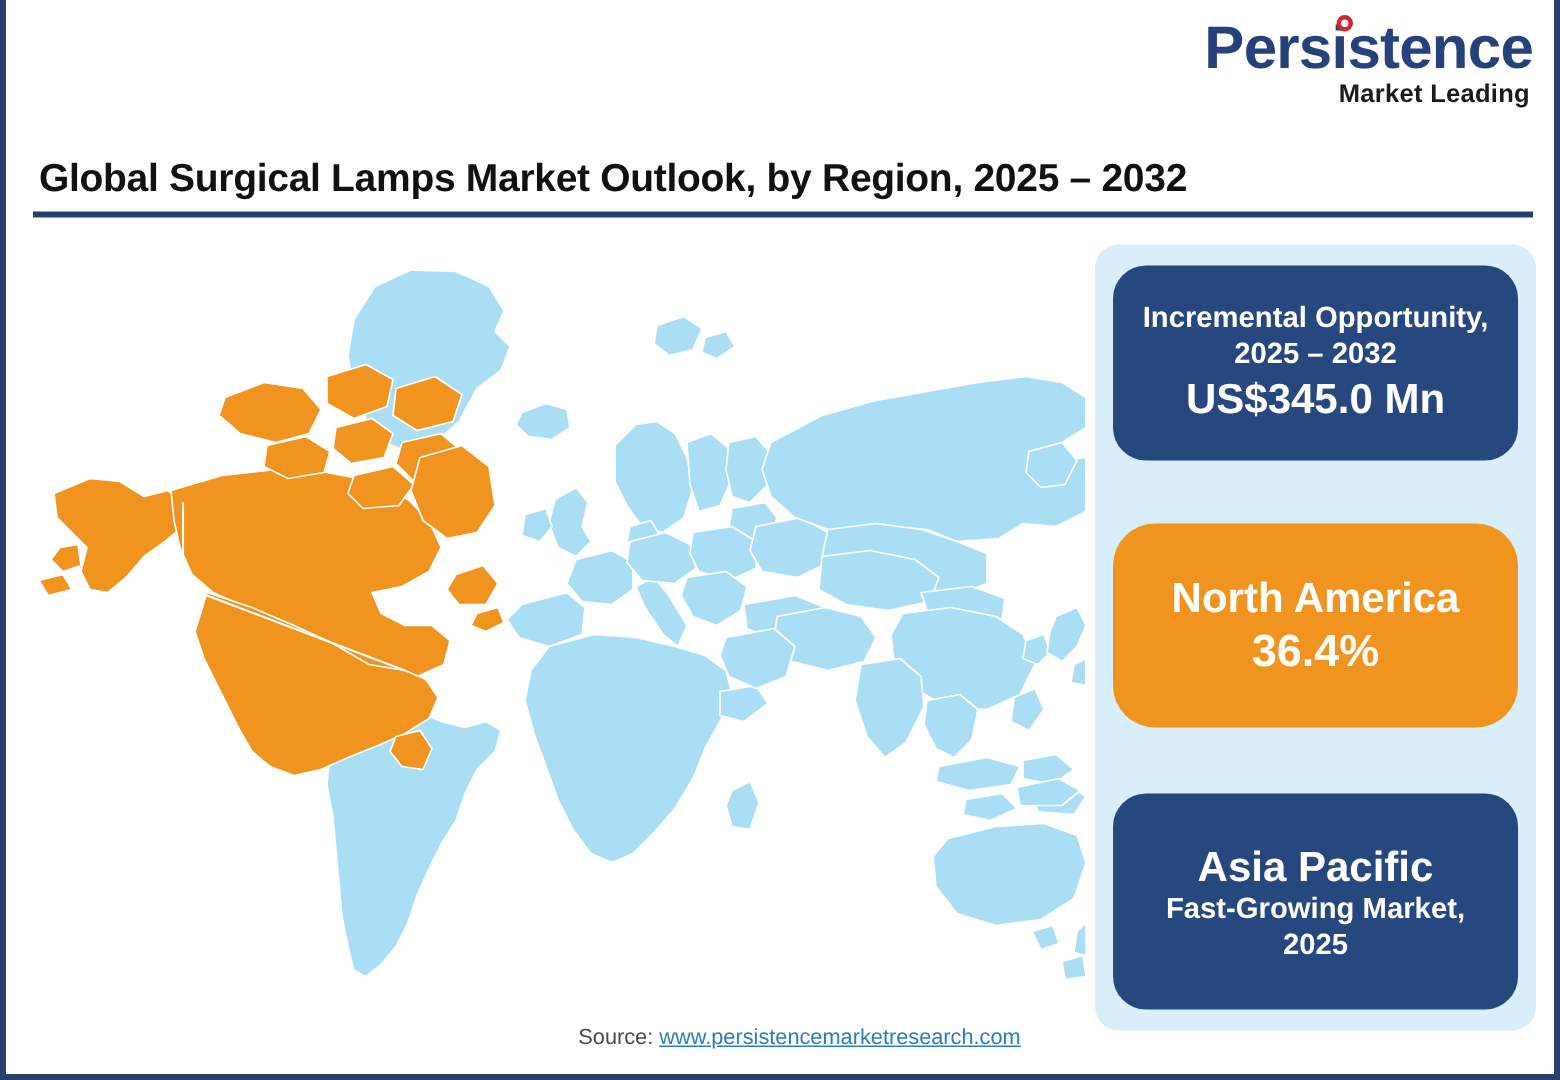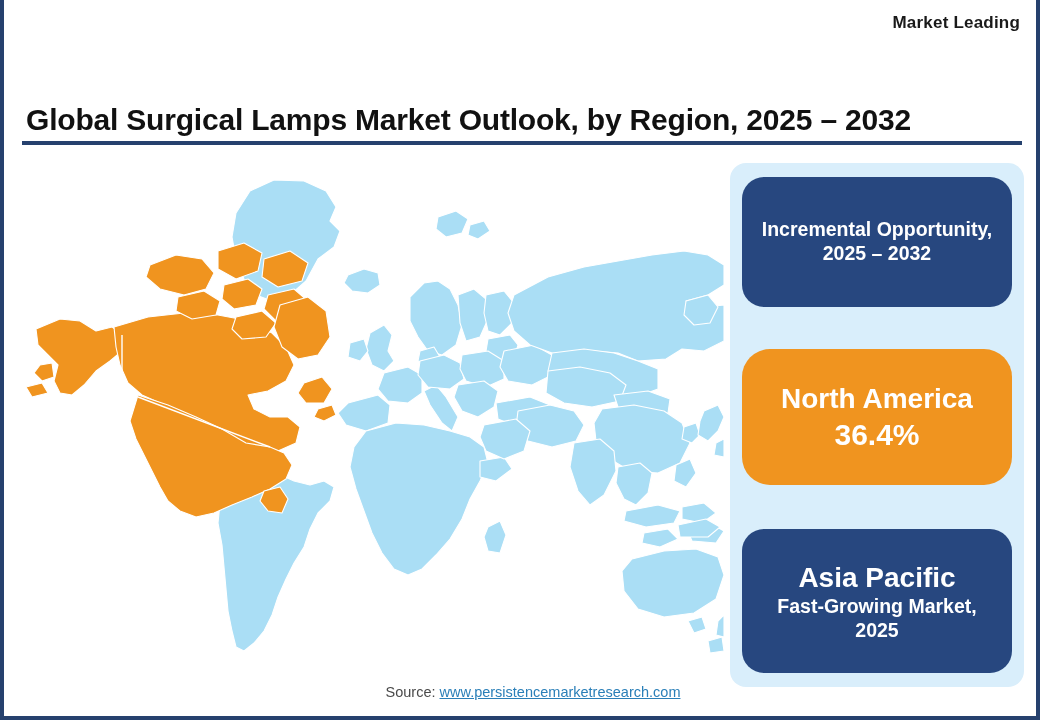--- a/index.html
+++ b/index.html
@@ -58,21 +58,21 @@
     letter-spacing: 0.2px;
     margin-top: 2px;
     padding-right: 2px;
   }
 
   
   #title {
     position: absolute;
     left: 22px;
     top: 103px;
-    font-size: 30px;
+    font-size: 26px;
     font-weight: bold;
     color: #111111;
     letter-spacing: -0.2px;
     white-space: nowrap;
   }
   #title-rule {
     position: absolute;
     left: 18px;
     top: 141px;
     width: 1000px;
@@ -151,20 +151,24 @@
     color: #2a7fb8;
     text-decoration: underline;
   }
 </style>
 </head>
 <body>
 
 <div id="slide">
 
   <div id="logo">
+    <span id="logo-main">
+      <span>Persistence</span>
+      <span id="logo-dot"></span>
+    </span>
     <span id="logo-sub">Market Leading</span>
   </div>
 
   <div id="title">Global Surgical Lamps Market Outlook, by Region, 2025 – 2032</div>
   <div id="title-rule"></div>
 
   <div id="map-area">
     <svg viewBox="0 0 706 520" xmlns="http://www.w3.org/2000/svg">
       <g stroke="#ffffff" stroke-width="1.1" stroke-linejoin="round">
 
@@ -289,20 +293,21 @@
         </g>
       </g>
     </svg>
   </div>
 
   <div id="side-panel">
 
     <div class="card navy" id="card-incremental">
       <div class="card-line-sm">Incremental Opportunity,</div>
       <div class="card-line-sm">2025 – 2032</div>
+      <div class="card-line-lg">US$345.0 Mn</div>
     </div>
 
     <div class="card orange" id="card-leading">
       <div class="card-line-lg">North America</div>
       <div class="card-line-md">36.4%</div>
     </div>
 
     <div class="card navy" id="card-fastgrow">
       <div class="card-line-lg">Asia Pacific</div>
       <div class="card-line-sm">Fast-Growing Market,</div>

